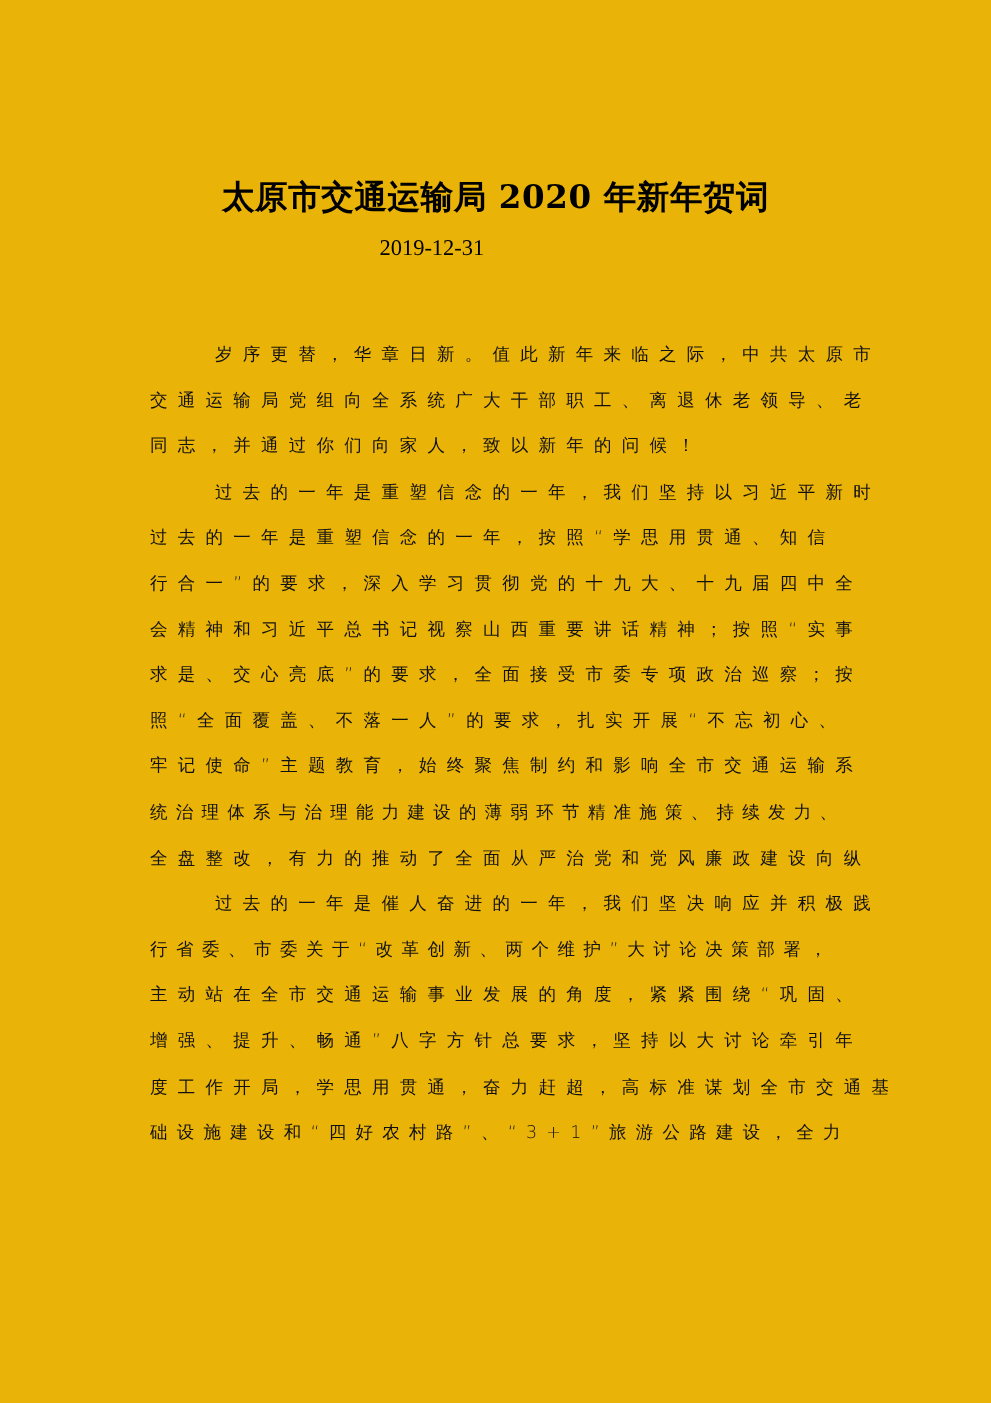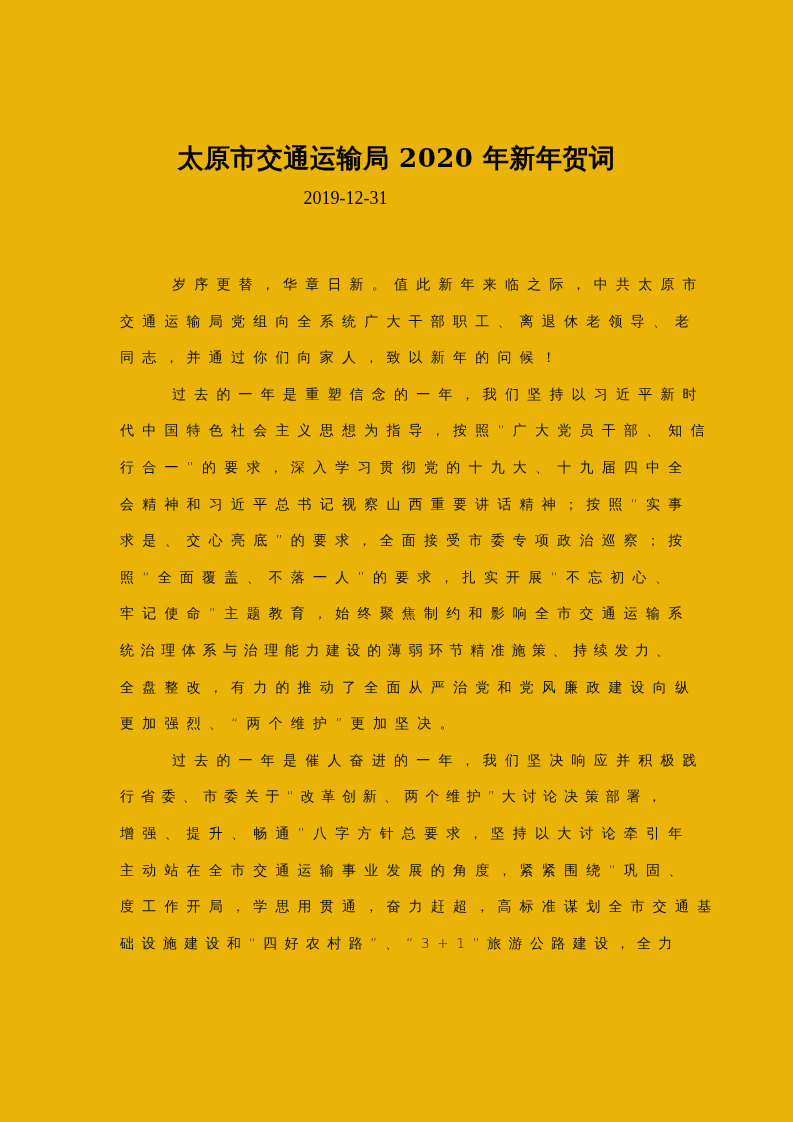--- a/index.html
+++ b/index.html
@@ -78,33 +78,32 @@
 
   <div class="body-text">
     <div class="para">
       <span class="line">岁序更替，华章日新。值此新年来临之际，中共太原市</span>
       <span class="line" style="text-indent:0">交通运输局党组向全系统广大干部职工、离退休老领导、老</span>
       <span class="line" style="text-indent:0">同志，并通过你们向家人，致以新年的问候！</span>
     </div>
 
     <div class="para">
       <span class="line">过去的一年是重塑信念的一年，我们坚持以习近平新时</span>
-      <span class="line" style="text-indent:0">代中国特色社会主义思想为指导，按照“广大党员干部、知信</span>
+      <span class="line" style="text-indent:0">过去的一年是重塑信念的一年，按照“学思用贯通、知信</span>
       <span class="line" style="text-indent:0">行合一”的要求，深入学习贯彻党的十九大、十九届四中全</span>
       <span class="line" style="text-indent:0">会精神和习近平总书记视察山西重要讲话精神；按照“实事</span>
       <span class="line" style="text-indent:0">求是、交心亮底”的要求，全面接受市委专项政治巡察；按</span>
       <span class="line" style="text-indent:0">照“全面覆盖、不落一人”的要求，扎实开展“不忘初心、</span>
       <span class="line" style="text-indent:0">牢记使命”主题教育，始终聚焦制约和影响全市交通运输系</span>
       <span class="line" style="text-indent:0; letter-spacing:6.6px">统治理体系与治理能力建设的薄弱环节精准施策、持续发力、</span>
       <span class="line" style="text-indent:0">全盘整改，有力的推动了全面从严治党和党风廉政建设向纵</span>
-      <span class="line" style="text-indent:0">更加强烈、“两个维护”更加坚决。</span>
     </div>
 
     <div class="para">
       <span class="line">过去的一年是催人奋进的一年，我们坚决响应并积极践</span>
       <span class="line" style="text-indent:0; letter-spacing:6.8px">行省委、市委关于“改革创新、两个维护”大讨论决策部署，</span>
+      <span class="line" style="text-indent:0">主动站在全市交通运输事业发展的角度，紧紧围绕“巩固、</span>
       <span class="line" style="text-indent:0">增强、提升、畅通”八字方针总要求，坚持以大讨论牵引年</span>
-      <span class="line" style="text-indent:0">主动站在全市交通运输事业发展的角度，紧紧围绕“巩固、</span>
       <span class="line" style="text-indent:0">度工作开局，学思用贯通，奋力赶超，高标准谋划全市交通基</span>
       <span class="line" style="text-indent:0; letter-spacing:7.4px">础设施建设和“四好农村路”、“3+1”旅游公路建设，全力</span>
     </div>
   </div>
 </div>
 
 </body></html>

